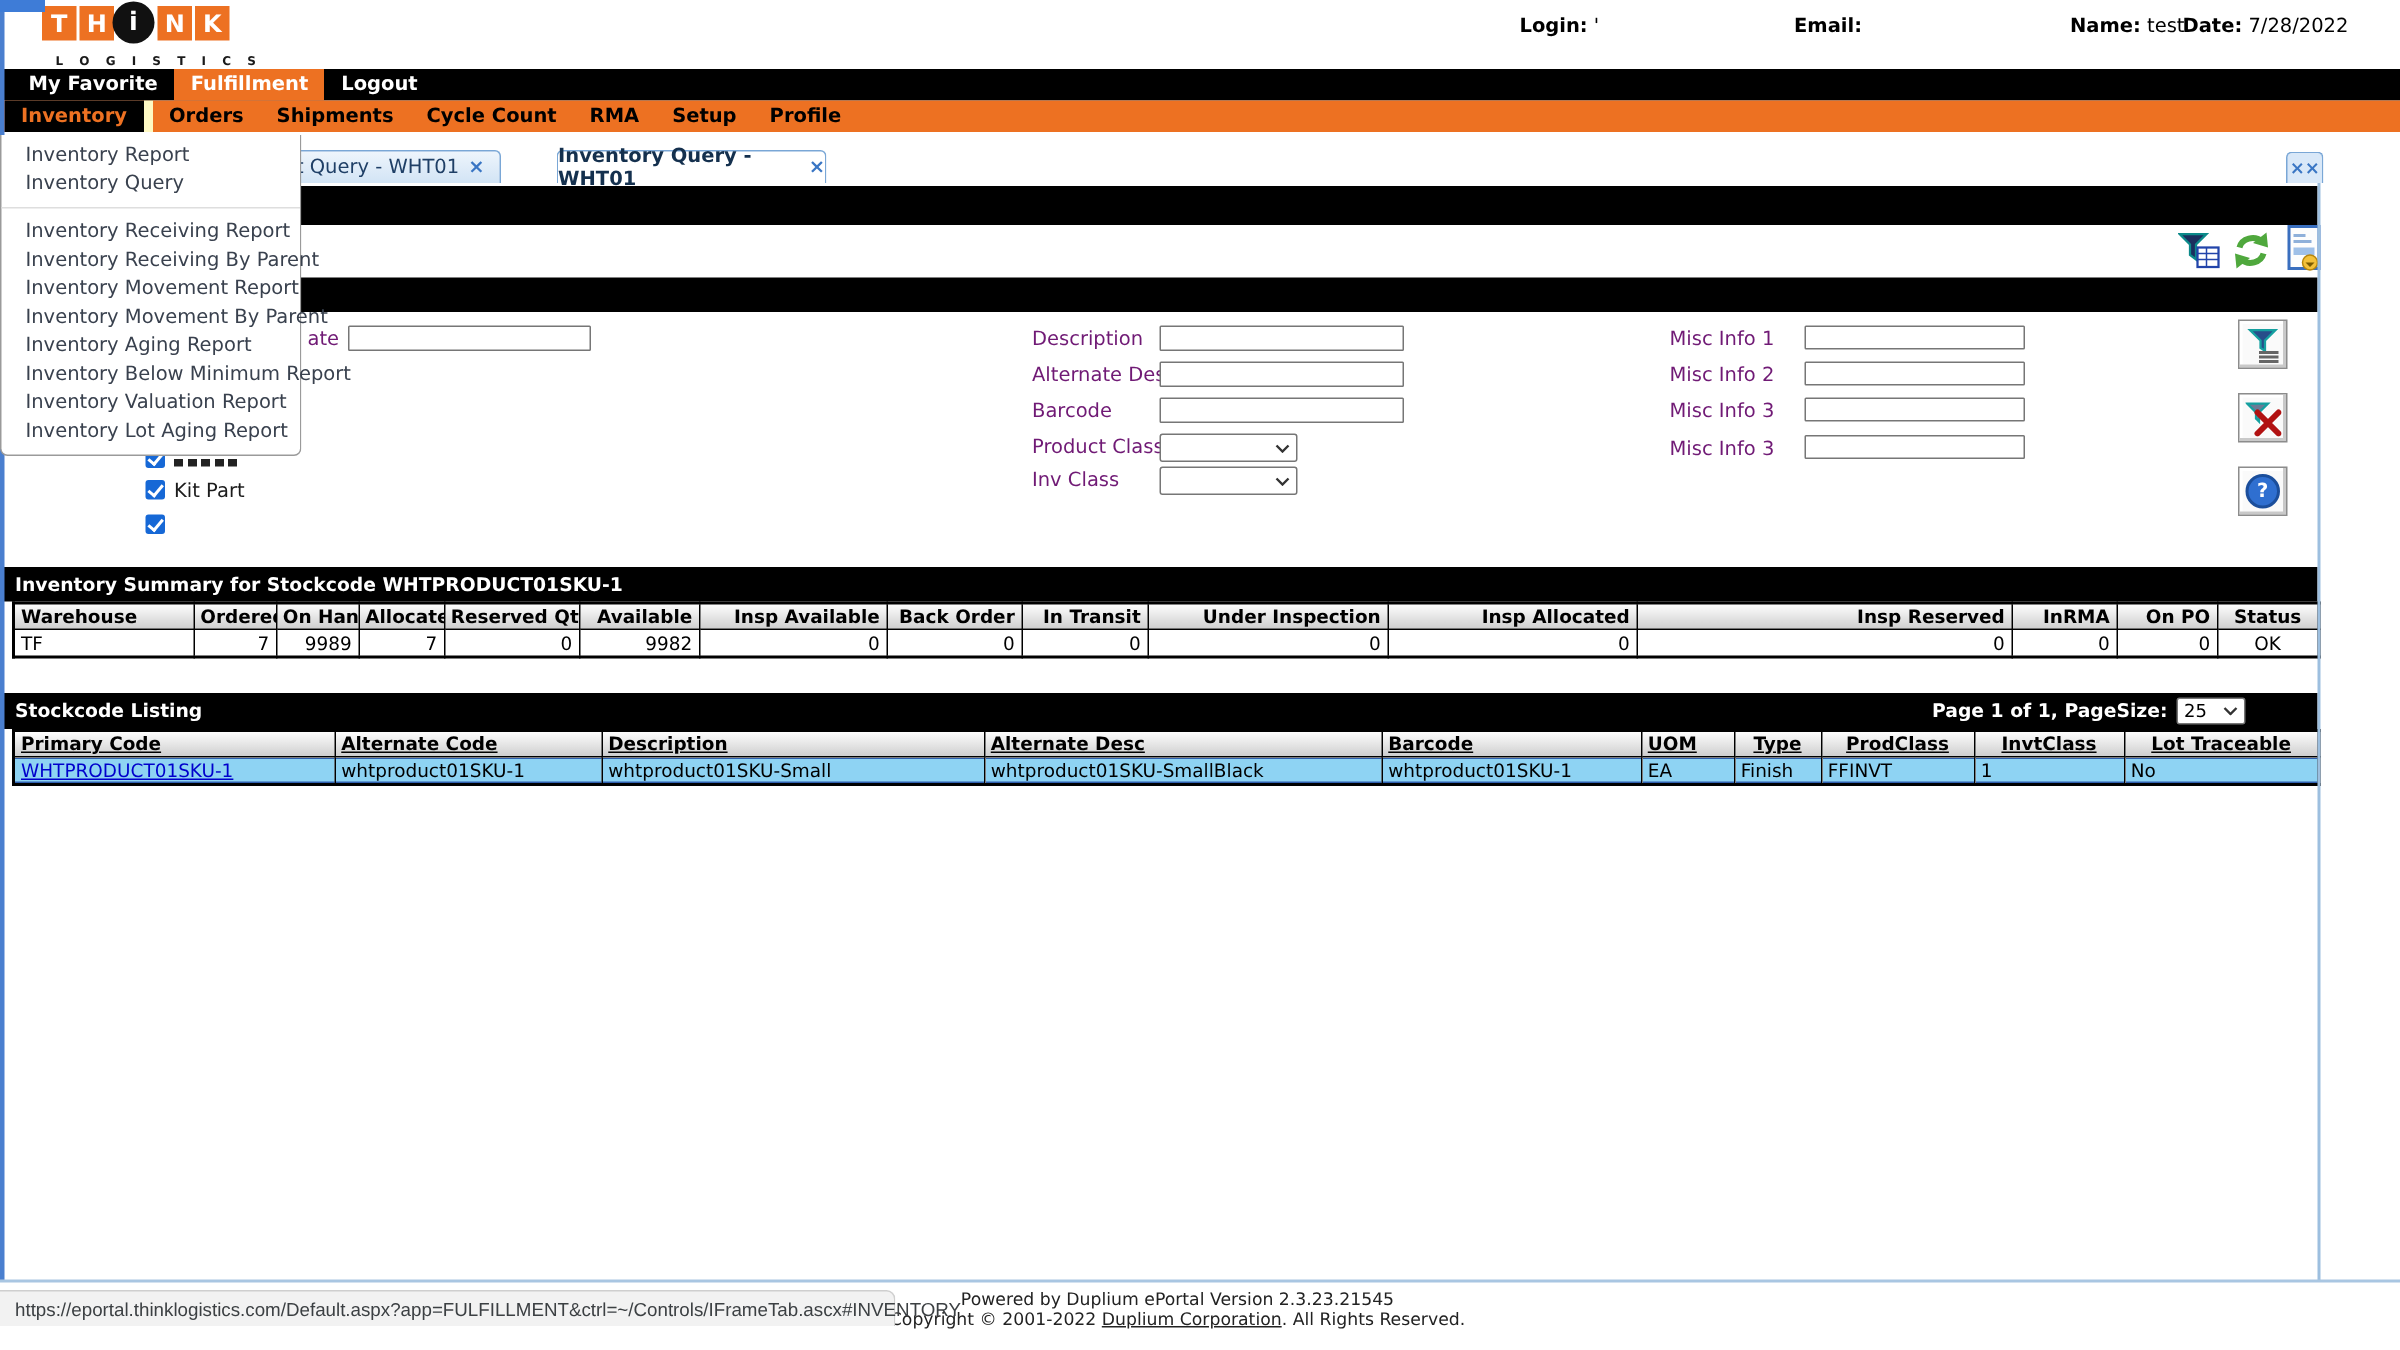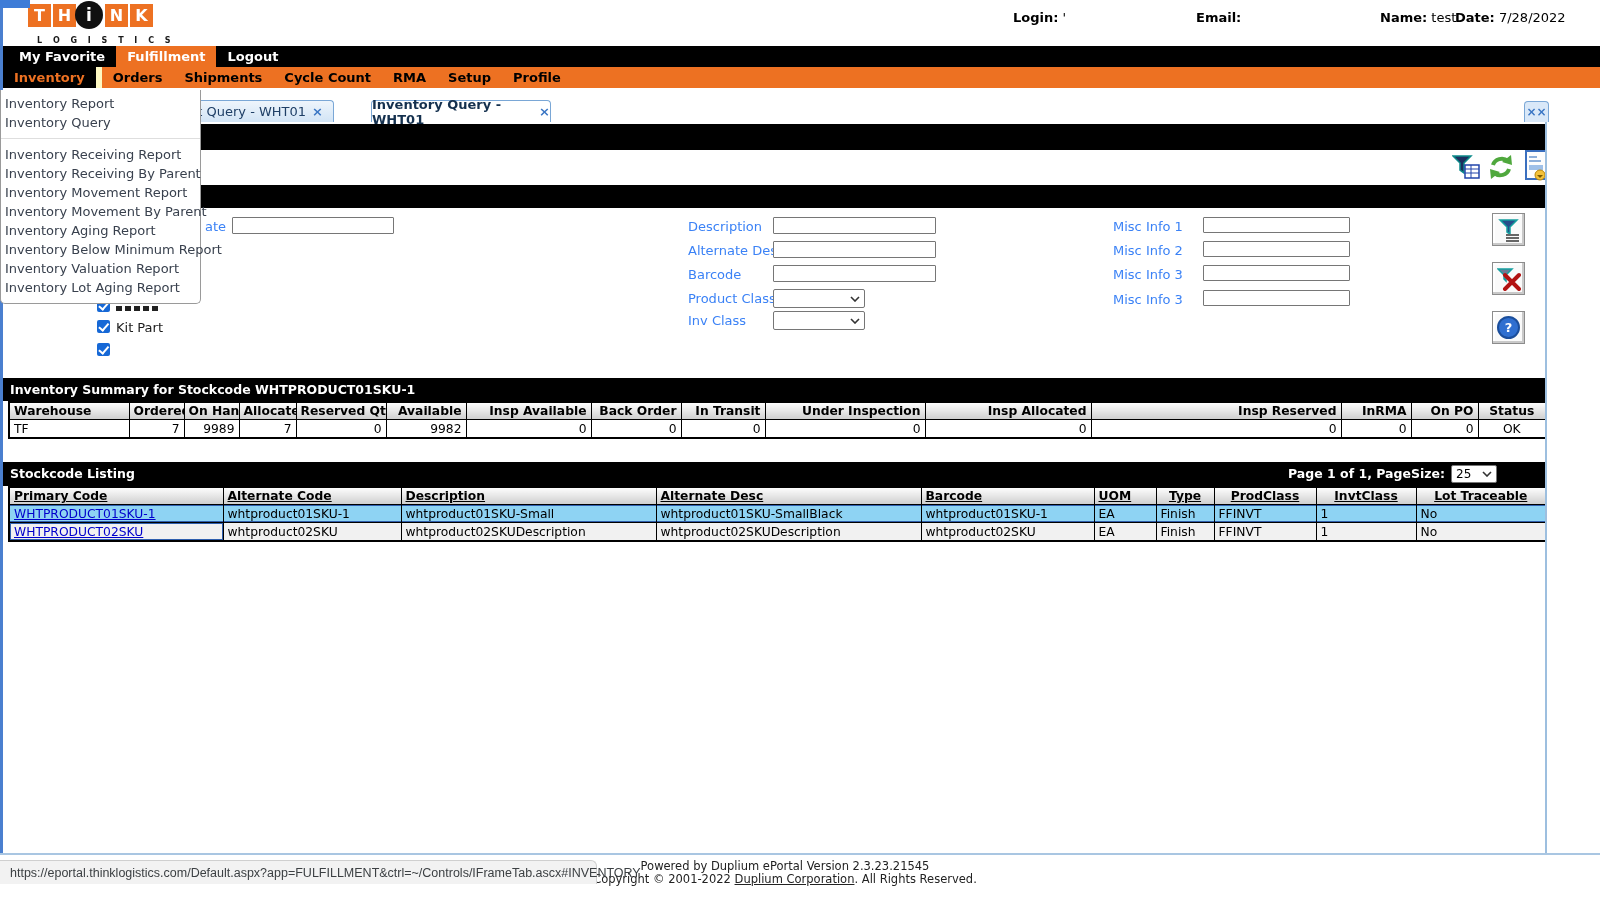--- a/index.html
+++ b/index.html
@@ -42,21 +42,21 @@
   .bar{position:absolute;left:2px;width:1543px;background:#000;color:#fff;
        font-size:12.5px;font-weight:bold;box-sizing:border-box;}
 
   
   .blue-v-left{position:absolute;left:0;top:0;width:3px;height:854px;background:#4a7fcf;}
   .blue-mark{position:absolute;left:0;top:0;width:30px;height:8px;background:#3e7cd7;}
   .blue-v-right{position:absolute;left:1545px;top:122px;width:2px;height:732px;background:#9dbfdf;}
   .blue-h-bottom{position:absolute;left:0;top:853px;width:1600px;height:2px;background:#a9c6e2;}
 
   
-  .flabel{position:absolute;font-size:13px;color:#3b82f6;white-space:nowrap;}
+  .flabel{position:absolute;font-size:13px;color:#701a75;white-space:nowrap;}
   .tin{position:absolute;height:17px;border:1px solid #767676;background:#fff;box-sizing:border-box;
        font-size:12px;padding:0 2px;border-radius:1px;font-family:"DejaVu Sans",sans-serif;}
   .sel{position:absolute;height:19px;border:1px solid #767676;border-radius:2px;background:#fff;
        box-sizing:border-box;display:flex;align-items:center;justify-content:space-between;
        padding:0 4px;font-size:12px;color:#000;}
   .cb{position:absolute;width:13px;height:13px;background:#1668d6;border-radius:2px;}
   .cb::after{content:"";position:absolute;left:4px;top:1px;width:3.5px;height:7.5px;
        border:solid #fff;border-width:0 2px 2px 0;transform:rotate(40deg);}
   .cb-label{position:absolute;font-size:13px;color:#1c1c1c;white-space:nowrap;}
   .text-sliver{position:absolute;height:5px;
@@ -80,21 +80,21 @@
   .ta-l{text-align:left;} .ta-r{text-align:right;} .ta-c{text-align:center;}
   tr.r0 td{background:#8ed3f3;box-shadow:inset 0 1px 0 #2f5fae,inset 0 -1px 0 #2f5fae;}
   tr.r1 td{background:#f1f1f1;}
   tr.r1 td:first-child{box-shadow:inset 0 0 0 1px #2f5fae;}
   a.pc{color:#0000cc;text-decoration:underline;}
 
   
   .dropdown{position:absolute;left:0;top:90px;width:201px;background:#fff;z-index:50;
        border:1px solid #9a9a9a;border-top:none;border-radius:0 0 5px 5px;
        box-sizing:border-box;padding:4px 0 6px;}
-  .dd-item{height:19px;line-height:19px;padding-left:4px;font-size:13px;color:#39414e;
+  .dd-item{height:19px;line-height:19px;padding-left:16px;font-size:13px;color:#39414e;
        white-space:nowrap;cursor:pointer;}
   .dd-sep{height:6px;border-bottom:1px solid #dedede;margin-bottom:6px;}
 
   
   .footer-line{position:absolute;left:0;width:1570px;text-align:center;font-size:11.5px;color:#222;}
   .statusbar{position:absolute;left:0;top:860px;width:597px;height:24px;background:#f2f2f2;
        border-top:1px solid #cfcfcf;border-right:1px solid #cfcfcf;border-radius:0 6px 0 0;
        font-family:"Liberation Sans",sans-serif;font-size:12.5px;color:#3c4043;
        line-height:24px;padding-left:10px;box-sizing:border-box;white-space:nowrap;z-index:40;}
 </style>
@@ -335,32 +335,20 @@
       <td class="ta-l">whtproduct01SKU-1</td>
       <td class="ta-l">whtproduct01SKU-Small</td>
       <td class="ta-l">whtproduct01SKU-SmallBlack</td>
       <td class="ta-l">whtproduct01SKU-1</td>
       <td class="ta-l">EA</td>
       <td class="ta-l">Finish</td>
       <td class="ta-l">FFINVT</td>
       <td class="ta-l">1</td>
       <td class="ta-l">No</td>
     </tr>
-    <tr class="r1">
-      <td class="ta-l"><a class="pc">WHTPRODUCT02SKU</a></td>
-      <td class="ta-l">whtproduct02SKU</td>
-      <td class="ta-l">whtproduct02SKUDescription</td>
-      <td class="ta-l">whtproduct02SKUDescription</td>
-      <td class="ta-l">whtproduct02SKU</td>
-      <td class="ta-l">EA</td>
-      <td class="ta-l">Finish</td>
-      <td class="ta-l">FFINVT</td>
-      <td class="ta-l">1</td>
-      <td class="ta-l">No</td>
-    </tr>
   </tbody>
     </table>
 </div>
 
 <div class="blue-v-left"></div>
 <div class="blue-mark"></div>
 <div class="blue-v-right"></div>
 <div class="blue-h-bottom"></div>
 
 <div class="footer-line" style="top:859px;">Powered by Duplium ePortal Version 2.3.23.21545</div>

